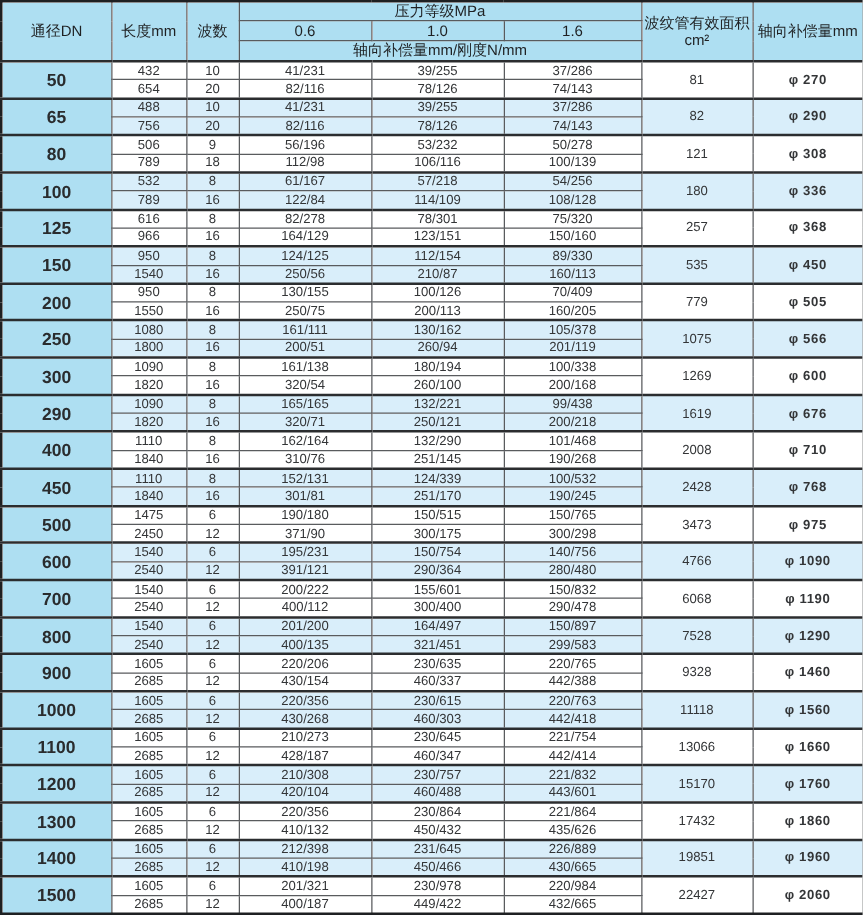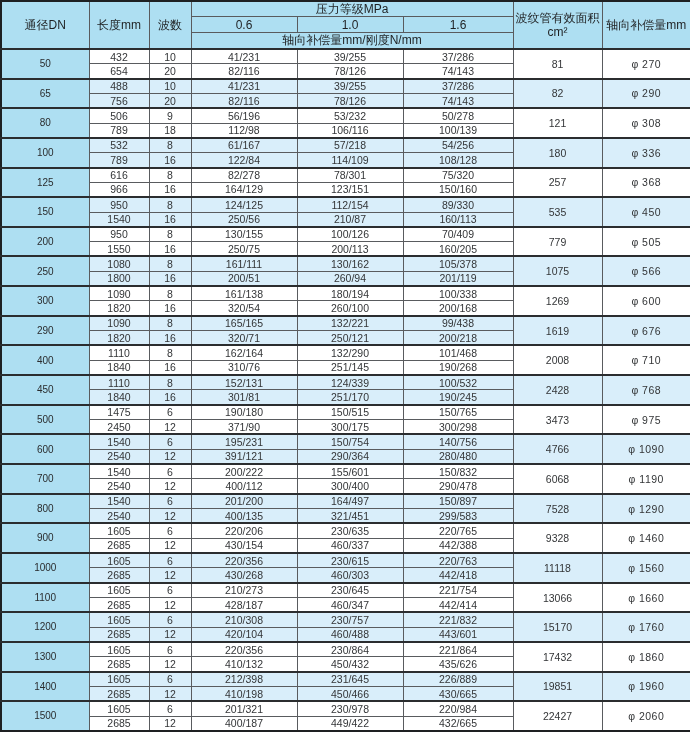--- a/index.html
+++ b/index.html
@@ -28,26 +28,26 @@
   }
   thead th{
     background:var(--header-blue);
     font-size:12px;color:#1f2123;line-height:1.2;
     white-space:normal;
   }
   thead tr.h1{height:15px;}
   thead tr.h2{height:16px;}
   thead tr.h3{height:16px;}
   tbody td, tbody th{font-size:10.5px;}
-  tbody th.dn-cell{background:var(--header-blue);font-size:10px;color:#2a2c2e;}
+  tbody th.dn-cell{background:var(--header-blue);font-size:14px;color:#2a2c2e;font-weight:bold;}
   tbody tr.plain td{background:var(--row-white);}
   tbody tr.tint td{background:var(--tint-blue);}
   tbody tr.group-start td, tbody tr.group-start th{border-top:2px solid var(--grid-strong);}
   thead tr.h3 th{border-bottom:1px solid var(--grid);}
-  td.od-cell{letter-spacing:0.5px;}
+  td.od-cell{letter-spacing:0.5px;font-weight:bold;}
 </style>
 </head>
 <body>
 
 <div class="wrap">
   <table>
     <colgroup>
       <col style="width:88px">
         <col style="width:60px">
         <col style="width:42px">

